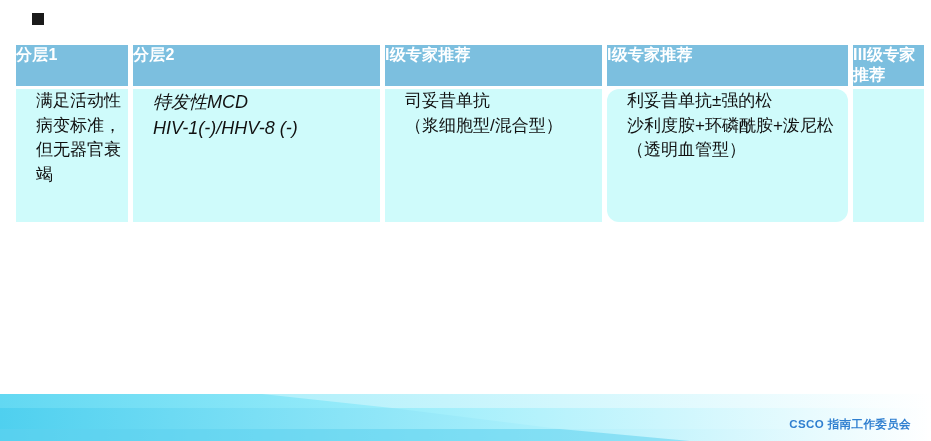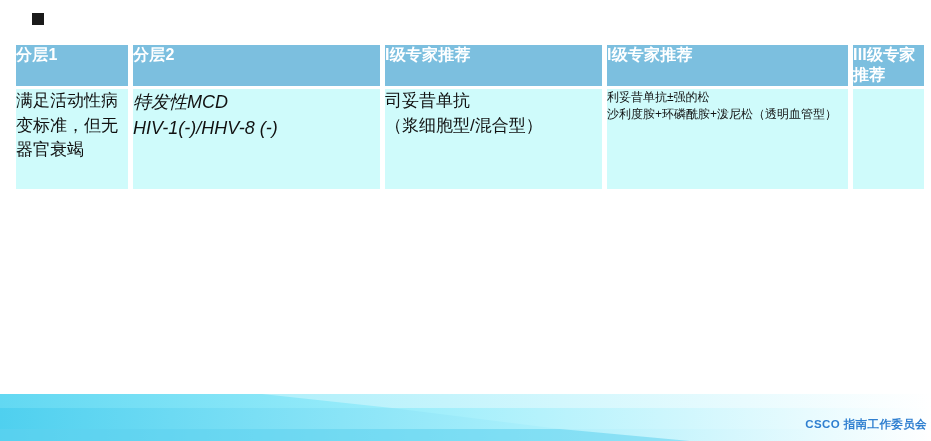--- a/index.html
+++ b/index.html
@@ -91,30 +91,30 @@
   }
   tr.row-filled td.cell { background: #cffbfb; }
   tr.row-plain  td.cell { background: transparent; }
 
   tr.row-filled td.cell.empty,
   tr.row-plain  td.cell.empty { min-height: 10px; }
 
   td.c1 { font-size: 17px; }
   td.c2 { font-size: 18px; font-style: italic; }
   td.c3 { font-size: 17px; }
-  td.c4 { font-size: 12px; }
+  td.c4 { font-size: 17px; border-radius: 12px; }
 
   
-  tr.row-filled td.cell { height: 100px; }
+  tr.row-filled td.cell { height: 133px; padding-left: 20px; }
   tr.row-plain  td.cell { height: 138px; }
 
   
   .footer-brand {
     position: absolute;
-    right: 4px;
+    right: 20px;
     bottom: 9px;
     font-size: 11.5px;
     font-weight: bold;
     color: #2f7fd0;
     letter-spacing: 0.4px;
     z-index: 4;
     white-space: nowrap;
   }
 </style>
 </head>

